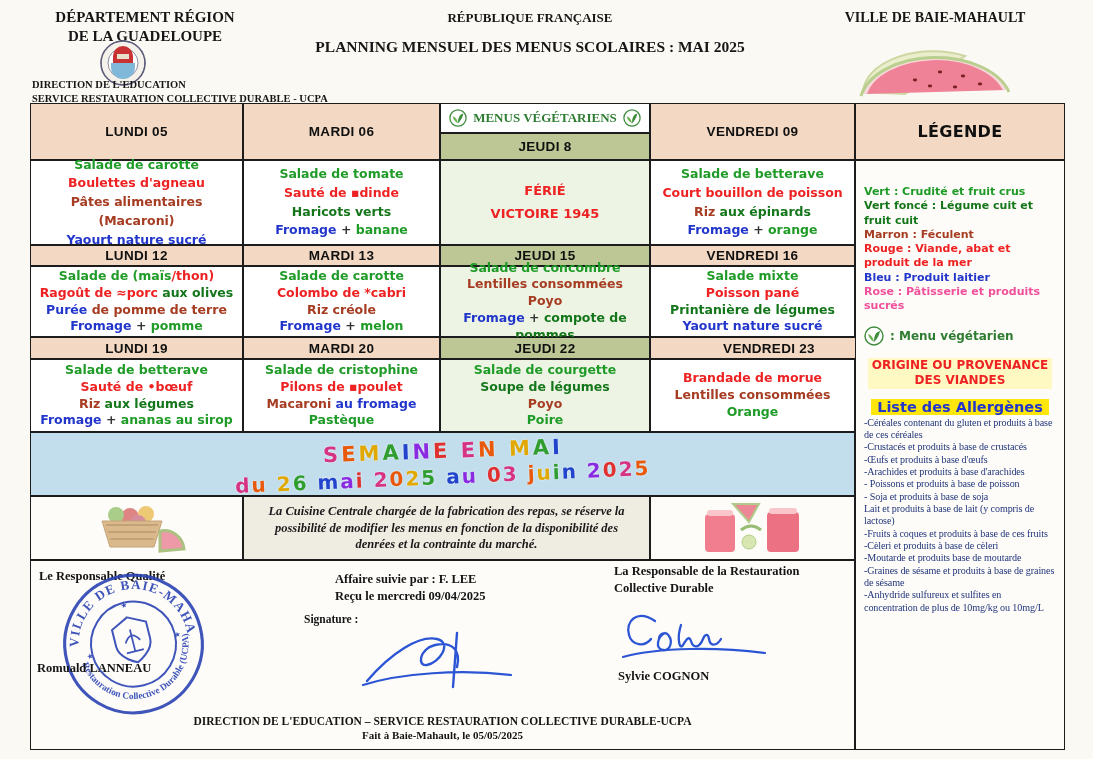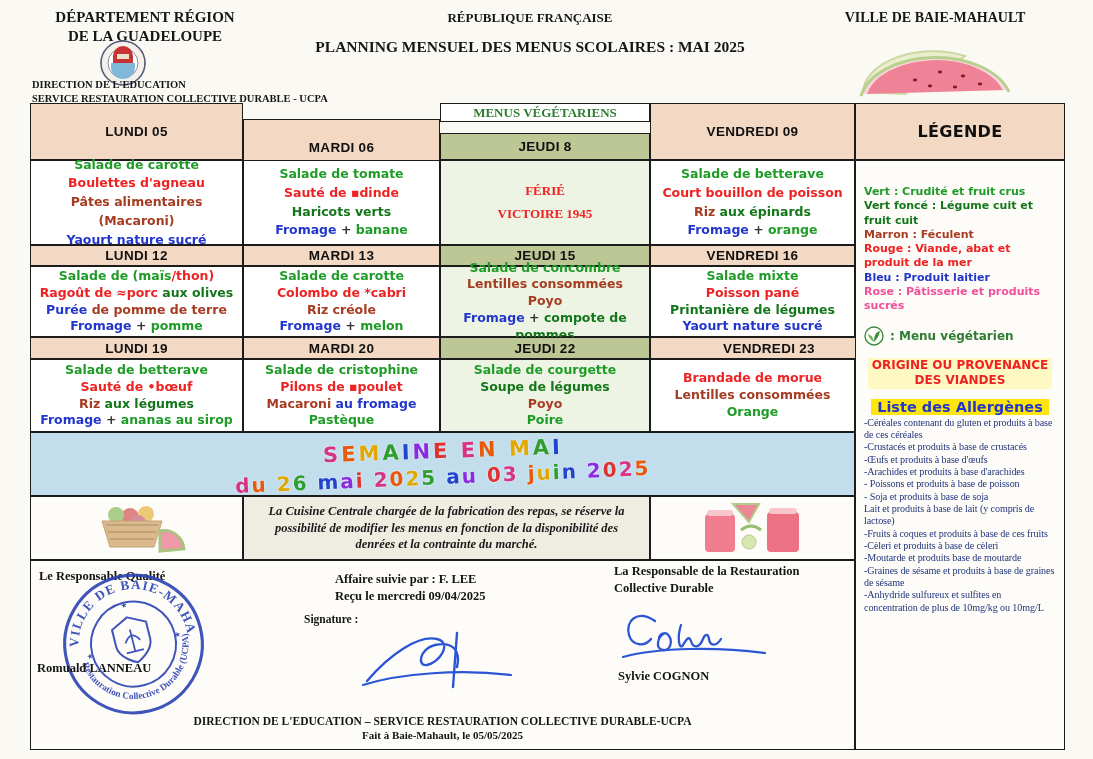--- a/index.html
+++ b/index.html
@@ -80,22 +80,22 @@
       <ellipse cx="70" cy="38" rx="2.2" ry="1.4"></ellipse>
         <ellipse cx="95" cy="30" rx="2.2" ry="1.4"></ellipse>
       <ellipse cx="118" cy="34" rx="2.2" ry="1.4"></ellipse>
         <ellipse cx="135" cy="42" rx="2.2" ry="1.4"></ellipse>
       <ellipse cx="85" cy="44" rx="2.2" ry="1.4"></ellipse>
         <ellipse cx="110" cy="45" rx="2.2" ry="1.4"></ellipse>
     </g>
   </svg>
 
   <div class="cell hdr" style="left:30px;top:103px;width:213px;height:57px;">LUNDI 05</div>
-  <div class="cell hdr" style="left:243px;top:119px;width:197px;height:57px;">MARDI 06</div>
-  <div class="cell veghdr" style="left:440px;top:103px;width:210px;height:19px;flex-direction:column;">
+  <div class="cell hdr" style="left:243px;top:103px;width:197px;height:57px;">MARDI 06</div>
+  <div class="cell veghdr" style="left:440px;top:103px;width:210px;height:30px;">
     <svg width="18" height="18" viewBox="0 0 20 20">
         <circle cx="10" cy="10" r="9" fill="#fff" stroke="#3d8b3d" stroke-width="1.4"></circle>
         <path d="M10 16 C10 9 12 6 16 5 C15 10 13 13 10 16 Z" fill="#3d8b3d"></path>
         <path d="M10 16 C9 11 7 9 4 8 C5 12 7 14 10 16 Z" fill="#6ab04c"></path>
       </svg>
     <span>MENUS VÉGÉTARIENS</span>
     <svg width="18" height="18" viewBox="0 0 20 20">
         <circle cx="10" cy="10" r="9" fill="#fff" stroke="#3d8b3d" stroke-width="1.4"></circle>
         <path d="M10 16 C10 9 12 6 16 5 C15 10 13 13 10 16 Z" fill="#3d8b3d"></path>
         <path d="M10 16 C9 11 7 9 4 8 C5 12 7 14 10 16 Z" fill="#6ab04c"></path>
@@ -110,21 +110,21 @@
       <div class="menu-line"><span style="color: rgb(238, 34, 34);">Boulettes d'agneau</span></div>
       <div class="menu-line"><span style="color: rgb(166, 60, 34);">Pâtes alimentaires (Macaroni)</span></div>
       <div class="menu-line"><span style="color: rgb(34, 54, 204);">Yaourt nature sucré</span></div>
     </div>
   <div class="cell menu" style="left:243px;top:160px;width:197px;height:85px;">
       <div class="menu-line"><span style="color: rgb(31, 155, 39);">Salade de tomate</span></div>
       <div class="menu-line"><span style="color: rgb(238, 34, 34);">Sauté de ▪dinde</span></div>
       <div class="menu-line"><span style="color: rgb(20, 118, 26);">Haricots verts</span></div>
       <div class="menu-line"><span style="color: rgb(34, 54, 204);">Fromage</span><span style="color: rgb(51, 51, 51);"> + </span><span style="color: rgb(31, 155, 39);">banane</span></div>
     </div>
-  <div class="cell menu veg ferie" style="left:440px;top:160px;width:210px;height:85px;font-family:Liberation Serif, serif;">
+  <div class="cell menu veg ferie" style="left:440px;top:160px;width:210px;height:85px;">
       <div class="menu-line"><span style="color: rgb(238, 34, 34);">FÉRIÉ</span></div>
       <div class="menu-line"><span style="color: rgb(238, 34, 34);">VICTOIRE 1945</span></div>
     </div>
   <div class="cell menu" style="left:650px;top:160px;width:205px;height:85px;">
       <div class="menu-line"><span style="color: rgb(31, 155, 39);">Salade de betterave</span></div>
       <div class="menu-line"><span style="color: rgb(238, 34, 34);">Court bouillon de poisson</span></div>
       <div class="menu-line"><span style="color: rgb(166, 60, 34);">Riz</span><span style="color: rgb(20, 118, 26);"> aux épinards</span></div>
       <div class="menu-line"><span style="color: rgb(34, 54, 204);">Fromage</span><span style="color: rgb(51, 51, 51);"> + </span><span style="color: rgb(31, 155, 39);">orange</span></div>
     </div>
 

